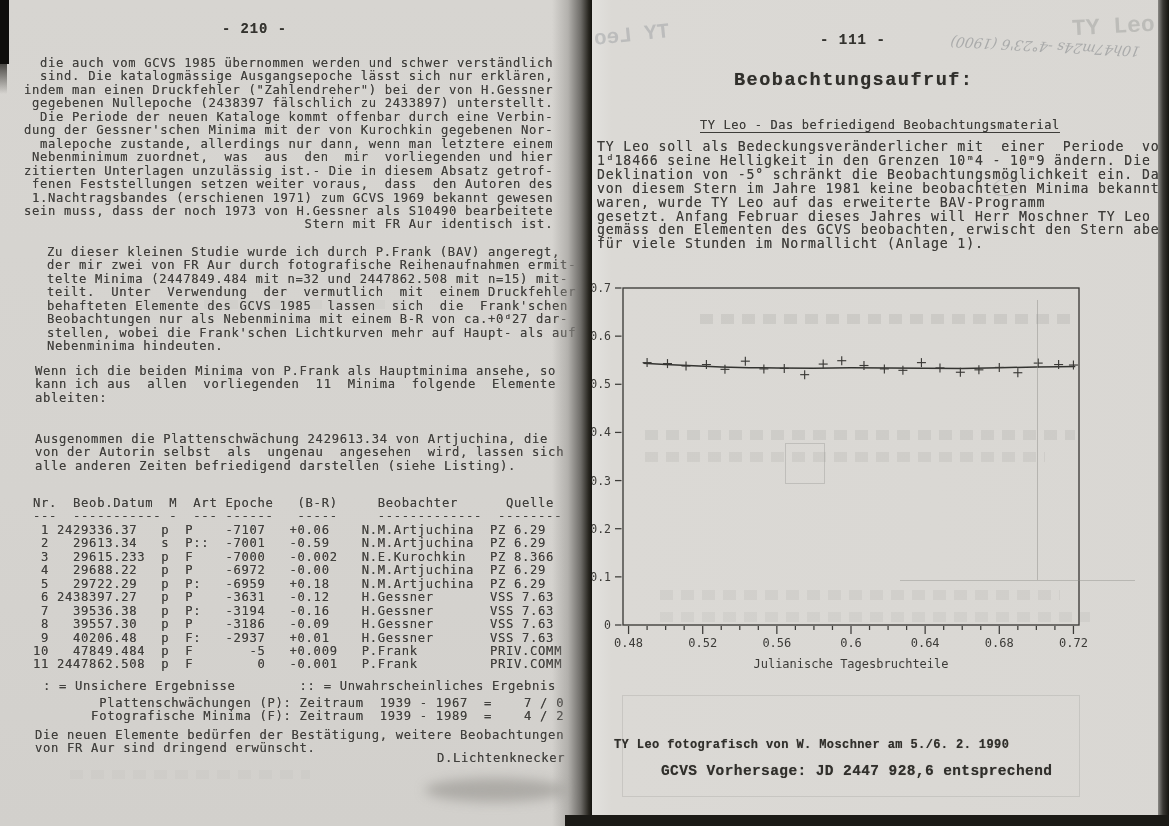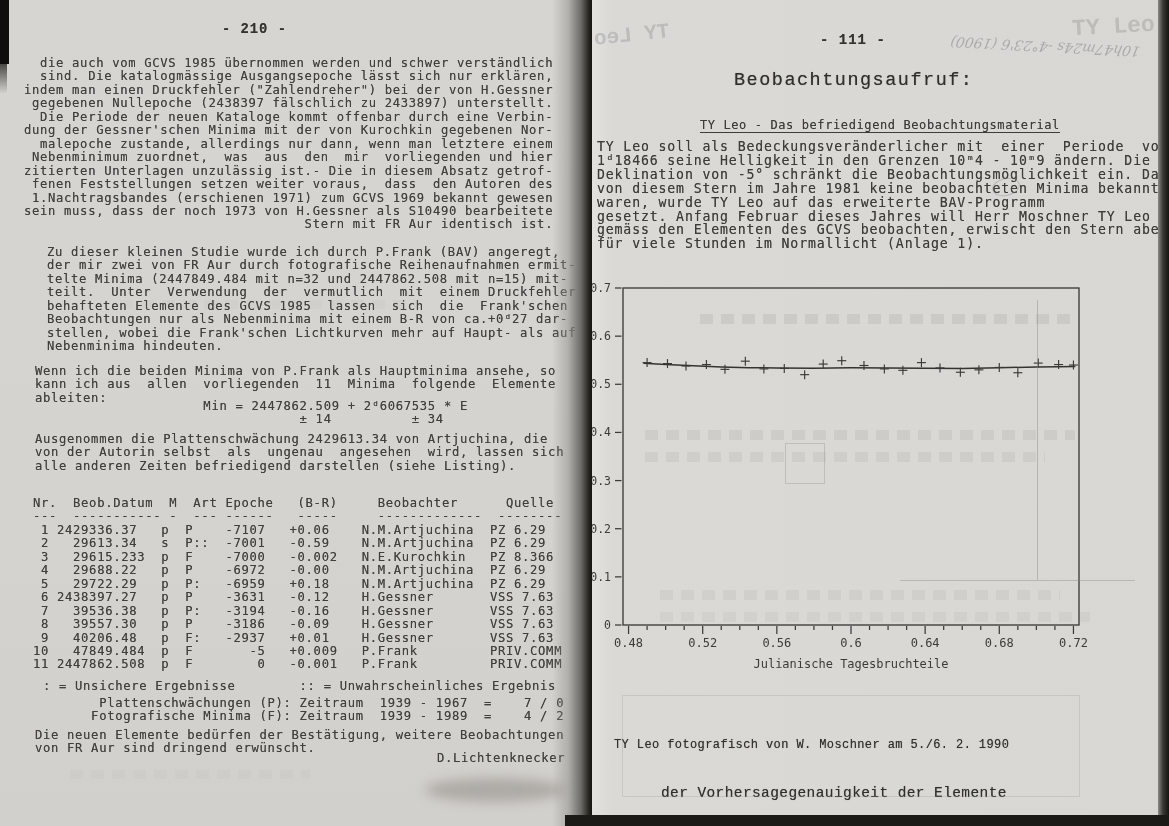--- a/index.html
+++ b/index.html
@@ -19,21 +19,21 @@
   #notch-fade{position:absolute;left:0;top:64px;width:7px;height:30px;background:linear-gradient(180deg,#4c4a46,rgba(76,74,70,0));}
   #smudge-bl{position:absolute;left:425px;top:778px;width:140px;height:24px;border-radius:50%;
         background:rgba(112,110,105,.38);filter:blur(6px);}
   
   .pre{position:absolute;margin:0;white-space:pre;
        font:12.2px/13.45px "DejaVu Sans Mono",monospace;letter-spacing:.68px;
        color:#403f3c;text-shadow:0 0 .6px rgba(64,63,60,.65);}
   .pre-r{font:13.2px/13.9px "DejaVu Sans Mono",monospace;letter-spacing:.85px;color:#3d3c39;}
   .pagenum{position:absolute;font-family:"Liberation Mono",monospace;font-weight:bold;
        color:#34332f;text-shadow:0 0 .6px rgba(52,51,47,.6);}
-  .head-serif{position:absolute;font-family:"Liberation Mono",monospace;font-weight:normal;
+  .head-serif{position:absolute;font-family:"Liberation Mono",monospace;font-weight:bold;
        color:#302f2b;text-shadow:0 0 .7px rgba(48,47,43,.6);}
   #subheading{position:absolute;font:12px/14px "DejaVu Sans Mono",monospace;letter-spacing:.6px;
        color:#3d3c39;text-decoration:underline;text-underline-offset:3px;text-shadow:0 0 .6px rgba(61,60,57,.6);}
   
   .bleed{position:absolute;pointer-events:none;}
   #bleed-mirror{left:594px;top:24px;font:bold 21px "Liberation Mono",monospace;
        color:rgba(136,141,146,.38);transform:scaleX(-1) rotate(6deg);}
   #bleed-corner{left:1072px;top:14px;font:bold 23px "Liberation Mono",monospace;
        color:rgba(146,148,146,.40);transform:rotate(-3deg);}
   #bleed-hand{left:920px;top:38px;width:220px;font:italic 14px "DejaVu Serif",serif;
@@ -72,22 +72,20 @@
 der mir zwei von FR Aur durch fotografische Reihenaufnahmen ermit-
 telte Minima (2447849.484 mit n=32 und 2447862.508 mit n=15) mit-
 teilt.  Unter  Verwendung  der  vermutlich  mit  einem Druckfehler
 behafteten Elemente des GCVS 1985  lassen  sich  die  Frank'schen
 Beobachtungen nur als Nebenminima mit einem B-R von ca.+0ᵈ27 dar-
 stellen, wobei die Frank'schen Lichtkurven mehr auf Haupt- als auf
 Nebenminima hindeuten.</pre>
     <pre class="pre" style="left:35px;top:365px;">Wenn ich die beiden Minima von P.Frank als Hauptminima ansehe, so
 kann ich aus  allen  vorliegenden  11  Minima  folgende  Elemente
 ableiten:</pre>
-    <pre class="pre" style="left:35px;top:400px;">                     Min = 2447862.509 + 2ᵈ6067535 * E
-                                 ± 14          ± 34</pre>
     <pre class="pre" style="left:35px;top:433px;">Ausgenommen die Plattenschwächung 2429613.34 von Artjuchina, die
 von der Autorin selbst  als  ungenau  angesehen  wird, lassen sich
 alle anderen Zeiten befriedigend darstellen (siehe Listing).</pre>
 
     <pre class="pre" style="left:33px;top:497px;" id="obs-table">Nr.  Beob.Datum  M  Art Epoche   (B-R)     Beobachter      Quelle
 ---  ----------- -  --- ------   -----     -------------  --------
  1 2429336.37   p  P    -7107   +0.06    N.M.Artjuchina  PZ 6.29
  2   29613.34   s  P::  -7001   -0.59    N.M.Artjuchina  PZ 6.29
  3   29615.233  p  F    -7000   -0.002   N.E.Kurochkin   PZ 8.366
  4   29688.22   p  P    -6972   -0.00    N.M.Artjuchina  PZ 6.29
@@ -120,21 +118,21 @@
     <pre class="pre pre-r" style="left:5px;top:140px;">TY Leo soll als Bedeckungsveränderlicher mit  einer  Periode  von
 1ᵈ18466 seine Helligkeit in den Grenzen 10ᵐ4 - 10ᵐ9 ändern. Die
 Deklination von -5° schränkt die Beobachtungsmöglichkeit ein. Da
 von diesem Stern im Jahre 1981 keine beobachteten Minima bekannt
 waren, wurde TY Leo auf das erweiterte BAV-Programm
 gesetzt. Anfang Februar dieses Jahres will Herr Moschner TY Leo
 gemäss den Elementen des GCVS beobachten, erwischt den Stern aber
 für viele Stunden im Normallicht (Anlage 1).</pre>
 
     <div class="head-serif" style="left:22px;top:738px;font-size:12px;letter-spacing:.4px;">TY Leo fotografisch von W. Moschner am 5./6. 2. 1990</div>
-    <div class="head-serif" style="left:69px;top:785px;font-size:14.5px;letter-spacing:.4px;">der Vorhersagegenauigkeit der Elemente</div>
+    <div class="head-serif" style="left:69px;top:763px;font-size:14.5px;letter-spacing:.4px;">GCVS Vorhersage: JD 2447 928,6 entsprechend</div>
   </div>
 
   <svg id="chart" width="575" height="430" style="position:absolute;left:588px;top:276px;">
       <rect x="35" y="12" width="456" height="337" fill="none" stroke="#3c3b38" stroke-width="1.35"></rect>
       <line x1="27" y1="349" x2="33.5" y2="349" stroke="#3c3b38" stroke-width="1.25"></line>
       <text x="23" y="353" text-anchor="end" font-size="11.5px">0</text>
       <line x1="27" y1="300.85714285714283" x2="33.5" y2="300.85714285714283" stroke="#3c3b38" stroke-width="1.25"></line>
       <text x="23" y="304.85714285714283" text-anchor="end" font-size="11.5px">0.1</text>
       <line x1="27" y1="252.7142857142857" x2="33.5" y2="252.7142857142857" stroke="#3c3b38" stroke-width="1.25"></line>
       <text x="23" y="256.71428571428567" text-anchor="end" font-size="11.5px">0.2</text>

